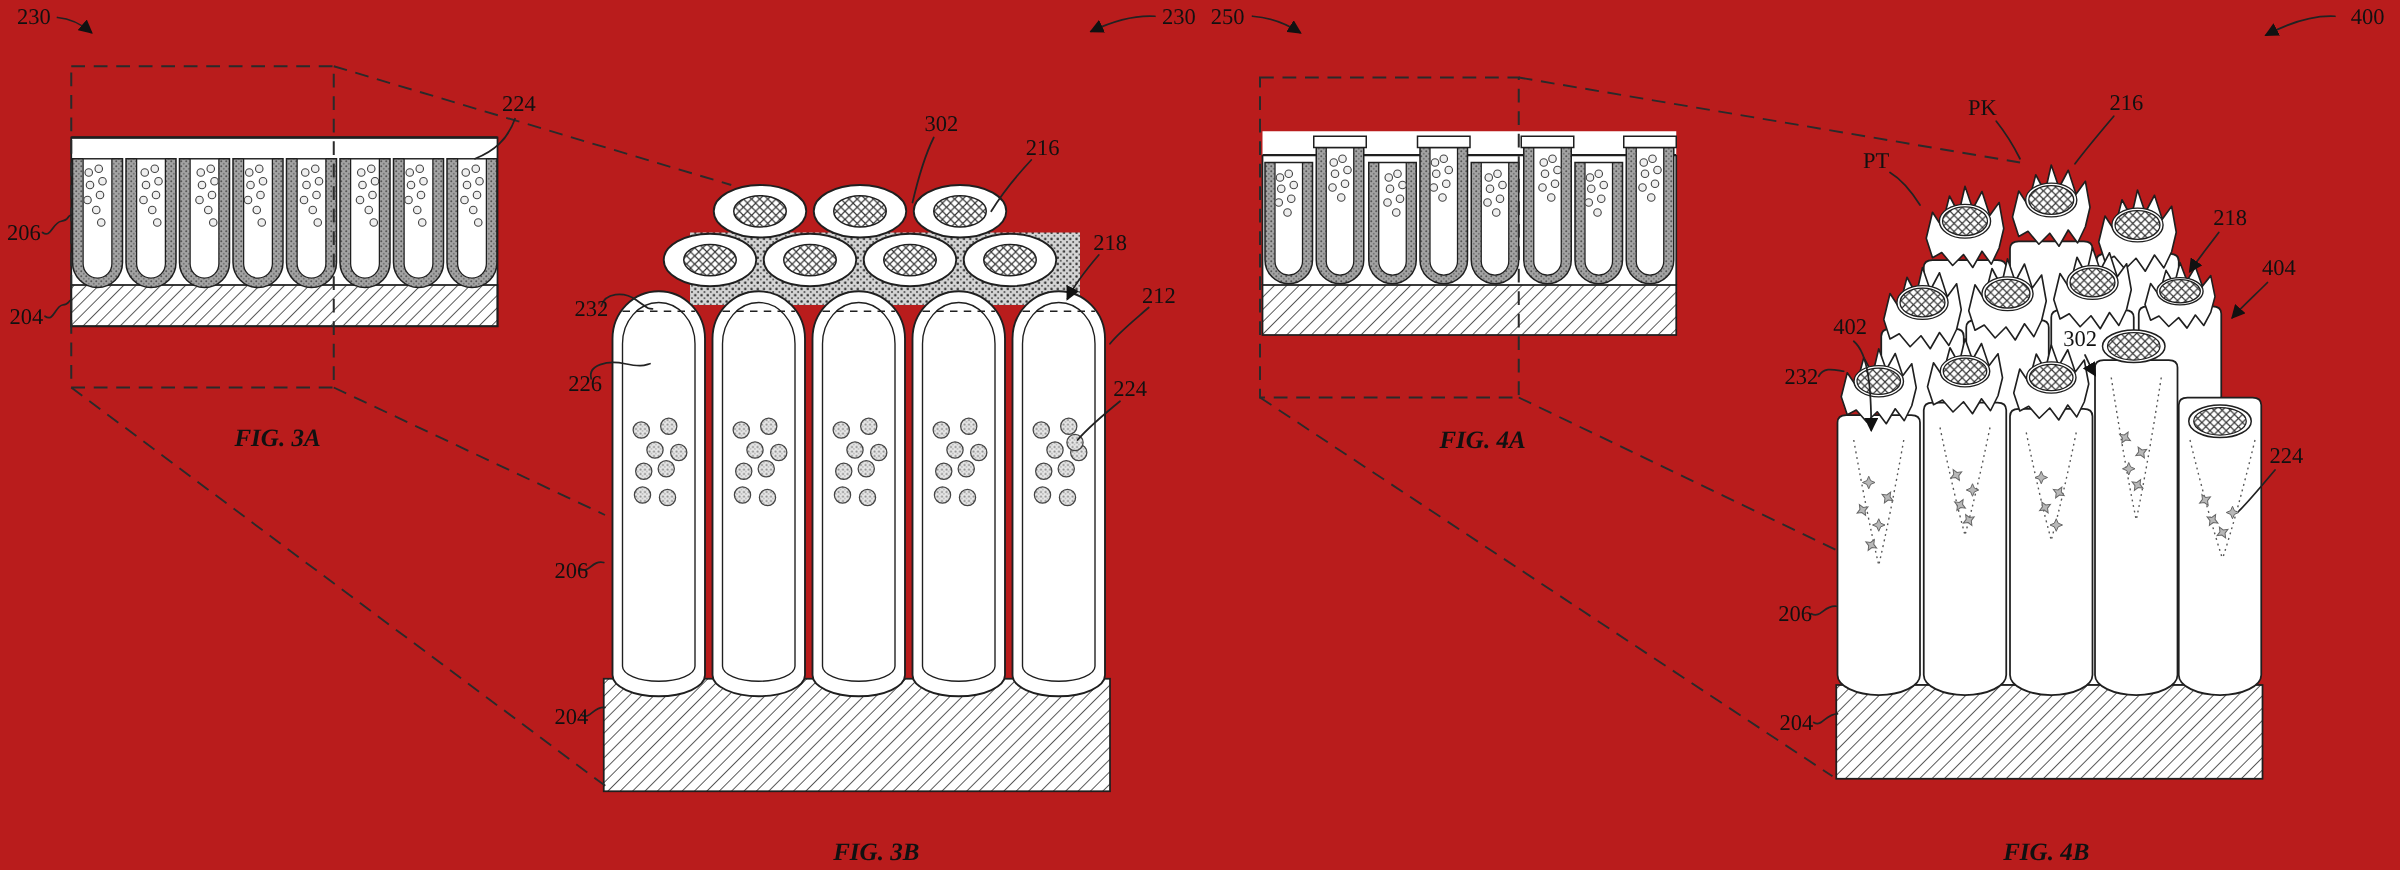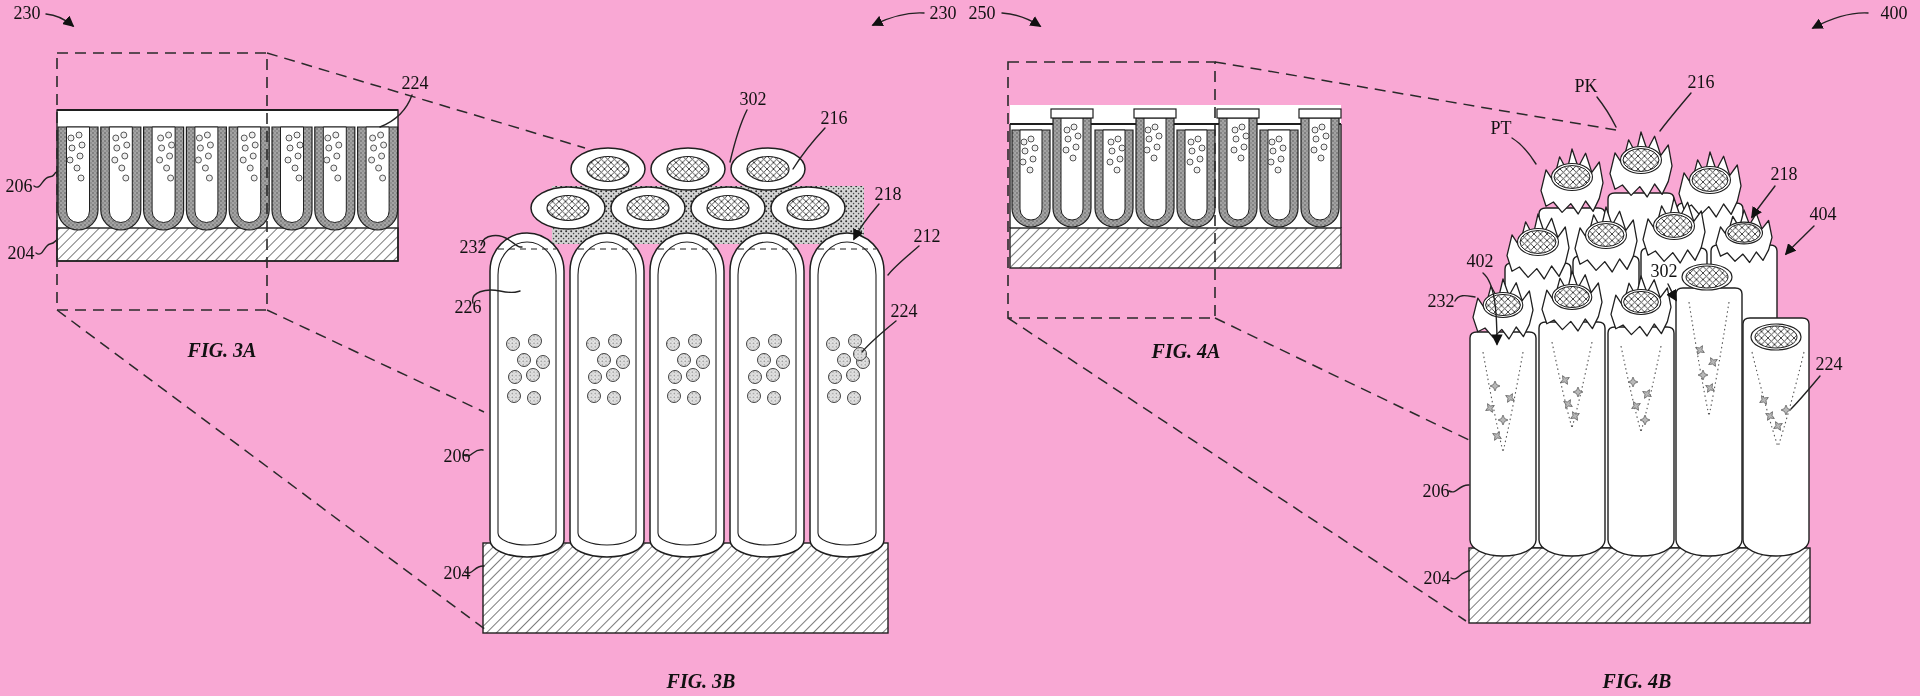--- a/index.html
+++ b/index.html
@@ -1,16 +1,16 @@
 <!DOCTYPE html>
 <html><head>
 <meta charset="utf-8">
 <style>
   html,body{margin:0;padding:0;background:#ffffff;}
-  #stage{position:relative;width:1920px;height:696px;background:#f9a8d4;overflow:hidden;
+  #stage{position:relative;width:1920px;height:696px;background:#b91c1c;overflow:hidden;
          font-family:"Liberation Serif",serif;}
   svg{position:absolute;left:0;top:0;}
   .lbl{font:18px "Liberation Serif",serif;fill:#111;text-anchor:middle;}
   .cap{font:italic bold 20px "Liberation Serif",serif;fill:#111;text-anchor:middle;}
   .leader{fill:none;stroke:#222;stroke-width:1.4;stroke-linecap:round;}
   .proj{stroke:#2a2a2a;stroke-width:1.5;stroke-dasharray:11 7;}
   .dbox{fill:none;stroke:#2a2a2a;stroke-width:1.6;stroke-dasharray:11 7;}
 </style>
 </head>
 <body>

